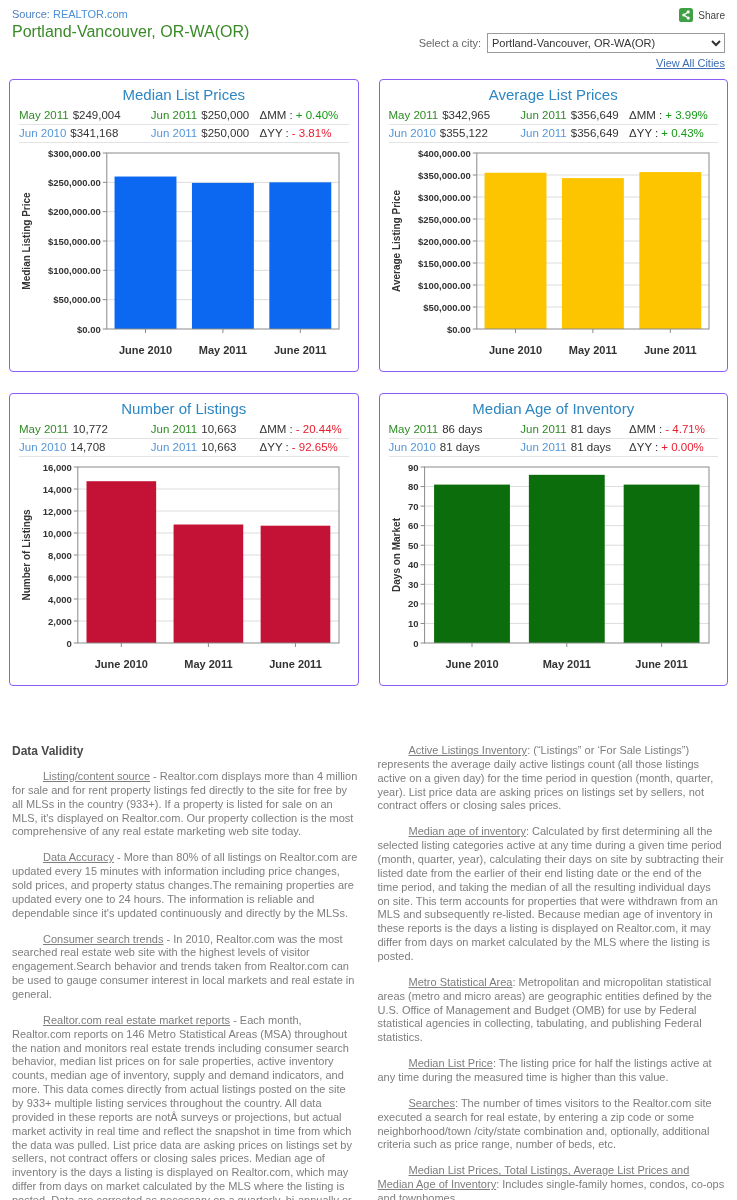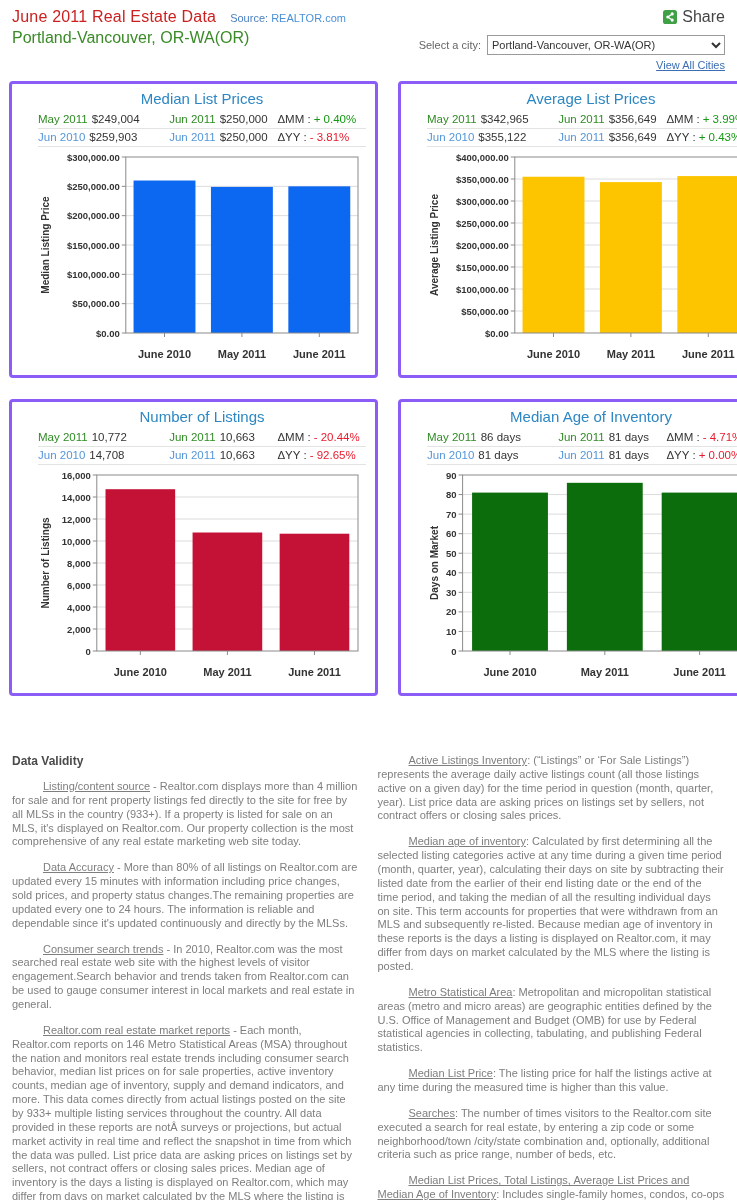--- a/index.html
+++ b/index.html
@@ -13,34 +13,34 @@
   
   .header { display: flex; padding: 8px 12px 2px 12px; }
   .hdr-left { }
   .title-line { display: flex; align-items: baseline; gap: 14px; }
   .page-title { font-size: 16px; color: #cc1f1f; letter-spacing: 0.2px; }
   .source { font-size: 11px; color: #4a7fbe; }
   .source a { color: #4a90d9; text-decoration: none; }
   .city-title { font-size: 16px; color: #3a8a28; margin-top: 3px; }
   .hdr-right { margin-left: auto; text-align: right; }
   .share-btn { display: inline-flex; align-items: center; gap: 5px; cursor: pointer;
-               font-size: 16px; color: #444; }
+               font-size: 10px; color: #444; }
   .share-ico { width: 14px; height: 14px; display: inline-block; }
   .city-select-row { margin-top: 7px; display: flex; align-items: center; gap: 6px; justify-content: flex-end; }
   .select-label { font-size: 11px; color: #666; }
   select.city-select { width: 238px; height: 20px; font-size: 11px; color: #333;
                        border: 1px solid #9a9a9a; background: #fff; }
   .view-all { display: inline-block; margin-top: 3px; font-size: 11px; color: #3d6eb4;
               text-decoration: underline; }
 
   
   .charts-grid { display: grid; grid-template-columns: 1fr 1fr; gap: 21px 20px;
                  padding: 0 9px; margin-top: 6px; }
-  .chart-card { border: 3px solid #8b5cf6; border-radius: 4px; background: #fff;
-                padding: 3px 5px 4px 22px; }
+  .chart-card { border: 1px solid #8b5cf6; border-radius: 4px; background: #fff;
+                padding: 3px 5px 4px 5px; }
   .chart-title { text-align: center; font-size: 15px; color: #2d87c3; padding: 3px 0 4px 0; }
   .stats { padding: 0 4px; }
   .stat-row { display: flex; align-items: baseline; border-bottom: 1px solid #e3e3e3;
               padding: 2px 0 3px 0; font-size: 11.5px; font-weight: normal; }
   .stat-cell { flex: 0 0 40%; }
   .stat-cell.mid { flex: 0 0 33%; }
   .stat-cell.delta { flex: 1; }
   .period { margin-right: 4px; }
   .val { color: #333; }
   .dlabel { color: #333; margin-right: 3px; }
@@ -61,21 +61,20 @@
   .term { text-decoration: underline; margin-left: 31px; }
 </style>
 </head>
 <body>
 
 <div class="page">
 
   <div class="header">
     <div class="hdr-left">
       <div class="title-line">
-        <span class="page-title">June 2011 Real Estate Data</span>
         <span class="source">
           <span>Source:</span>
           <a href="#">REALTOR.com</a>
         </span>
       </div>
       <div class="city-title">Portland-Vancouver, OR-WA(OR)</div>
     </div>
     <div class="hdr-right">
       <span class="share-btn">
         <span class="share-ico">
@@ -103,21 +102,21 @@
   <div class="charts-grid" id="charts-grid">
       <div class="chart-card">
         <div class="chart-title">Median List Prices</div>
         <div class="stats">
           <div class="stat-row">
             <div class="stat-cell"><span class="period clr-green">May 2011</span><span class="val">$249,004</span></div>
             <div class="stat-cell mid"><span class="period clr-green">Jun 2011</span><span class="val">$250,000</span></div>
             <div class="stat-cell delta"><span class="dlabel">ΔMM :</span><span class="dval clr-dgreen">+ 0.40%</span></div>
           </div>
           <div class="stat-row">
-            <div class="stat-cell"><span class="period clr-blue">Jun 2010</span><span class="val">$259,903</span></div>
+            <div class="stat-cell"><span class="period clr-blue">Jun 2010</span><span class="val">$341,168</span></div>
             <div class="stat-cell mid"><span class="period clr-blue">Jun 2011</span><span class="val">$250,000</span></div>
             <div class="stat-cell delta"><span class="dlabel">ΔYY :</span><span class="dval clr-red">- 3.81%</span></div>
           </div>
         </div>
         <div class="chart-plot"><svg width="336" height="216">
             <line x1="91.8" y1="152.66666666666666" x2="324" y2="152.66666666666666" stroke="#dcdcdc" stroke-width="1"></line>
             <line x1="91.8" y1="123.33333333333334" x2="324" y2="123.33333333333334" stroke="#dcdcdc" stroke-width="1"></line>
             <line x1="91.8" y1="94" x2="324" y2="94" stroke="#dcdcdc" stroke-width="1"></line>
             <line x1="91.8" y1="64.66666666666667" x2="324" y2="64.66666666666667" stroke="#dcdcdc" stroke-width="1"></line>
             <line x1="91.8" y1="35.333333333333314" x2="324" y2="35.333333333333314" stroke="#dcdcdc" stroke-width="1"></line>

